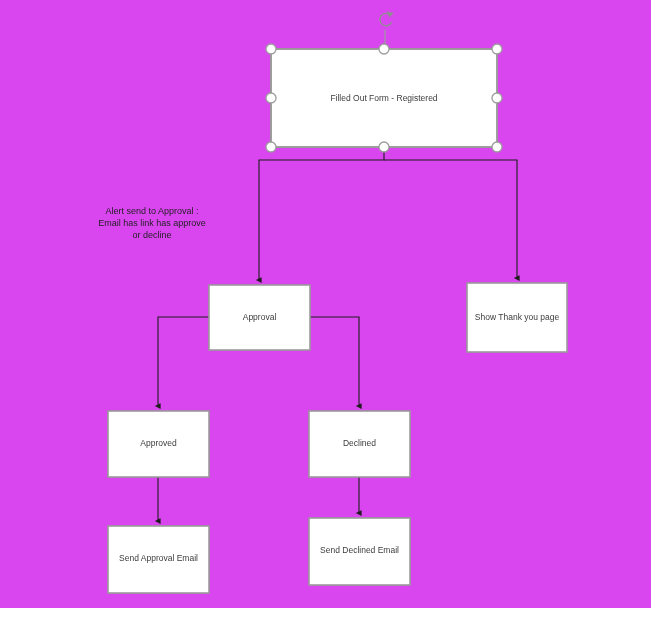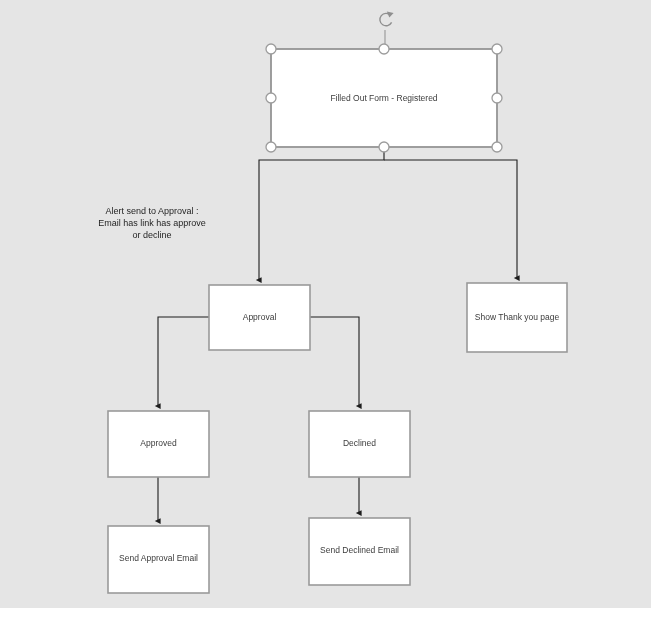--- a/index.html
+++ b/index.html
@@ -12,21 +12,21 @@
     width: 651px;
     height: 624px;
     overflow: hidden;
     font-family: "Liberation Sans", sans-serif;
     color: #3b3b3b;
   }
   #canvas {
     position: relative;
     width: 651px;
     height: 608px;
-    background: #e5e5e5;
+    background: #d946ef;
     text-align: right;
   }
   svg.diagram {
     position: absolute;
     top: 0;
     left: 0;
     width: 651px;
     height: 624px;
     display: block;
   }

